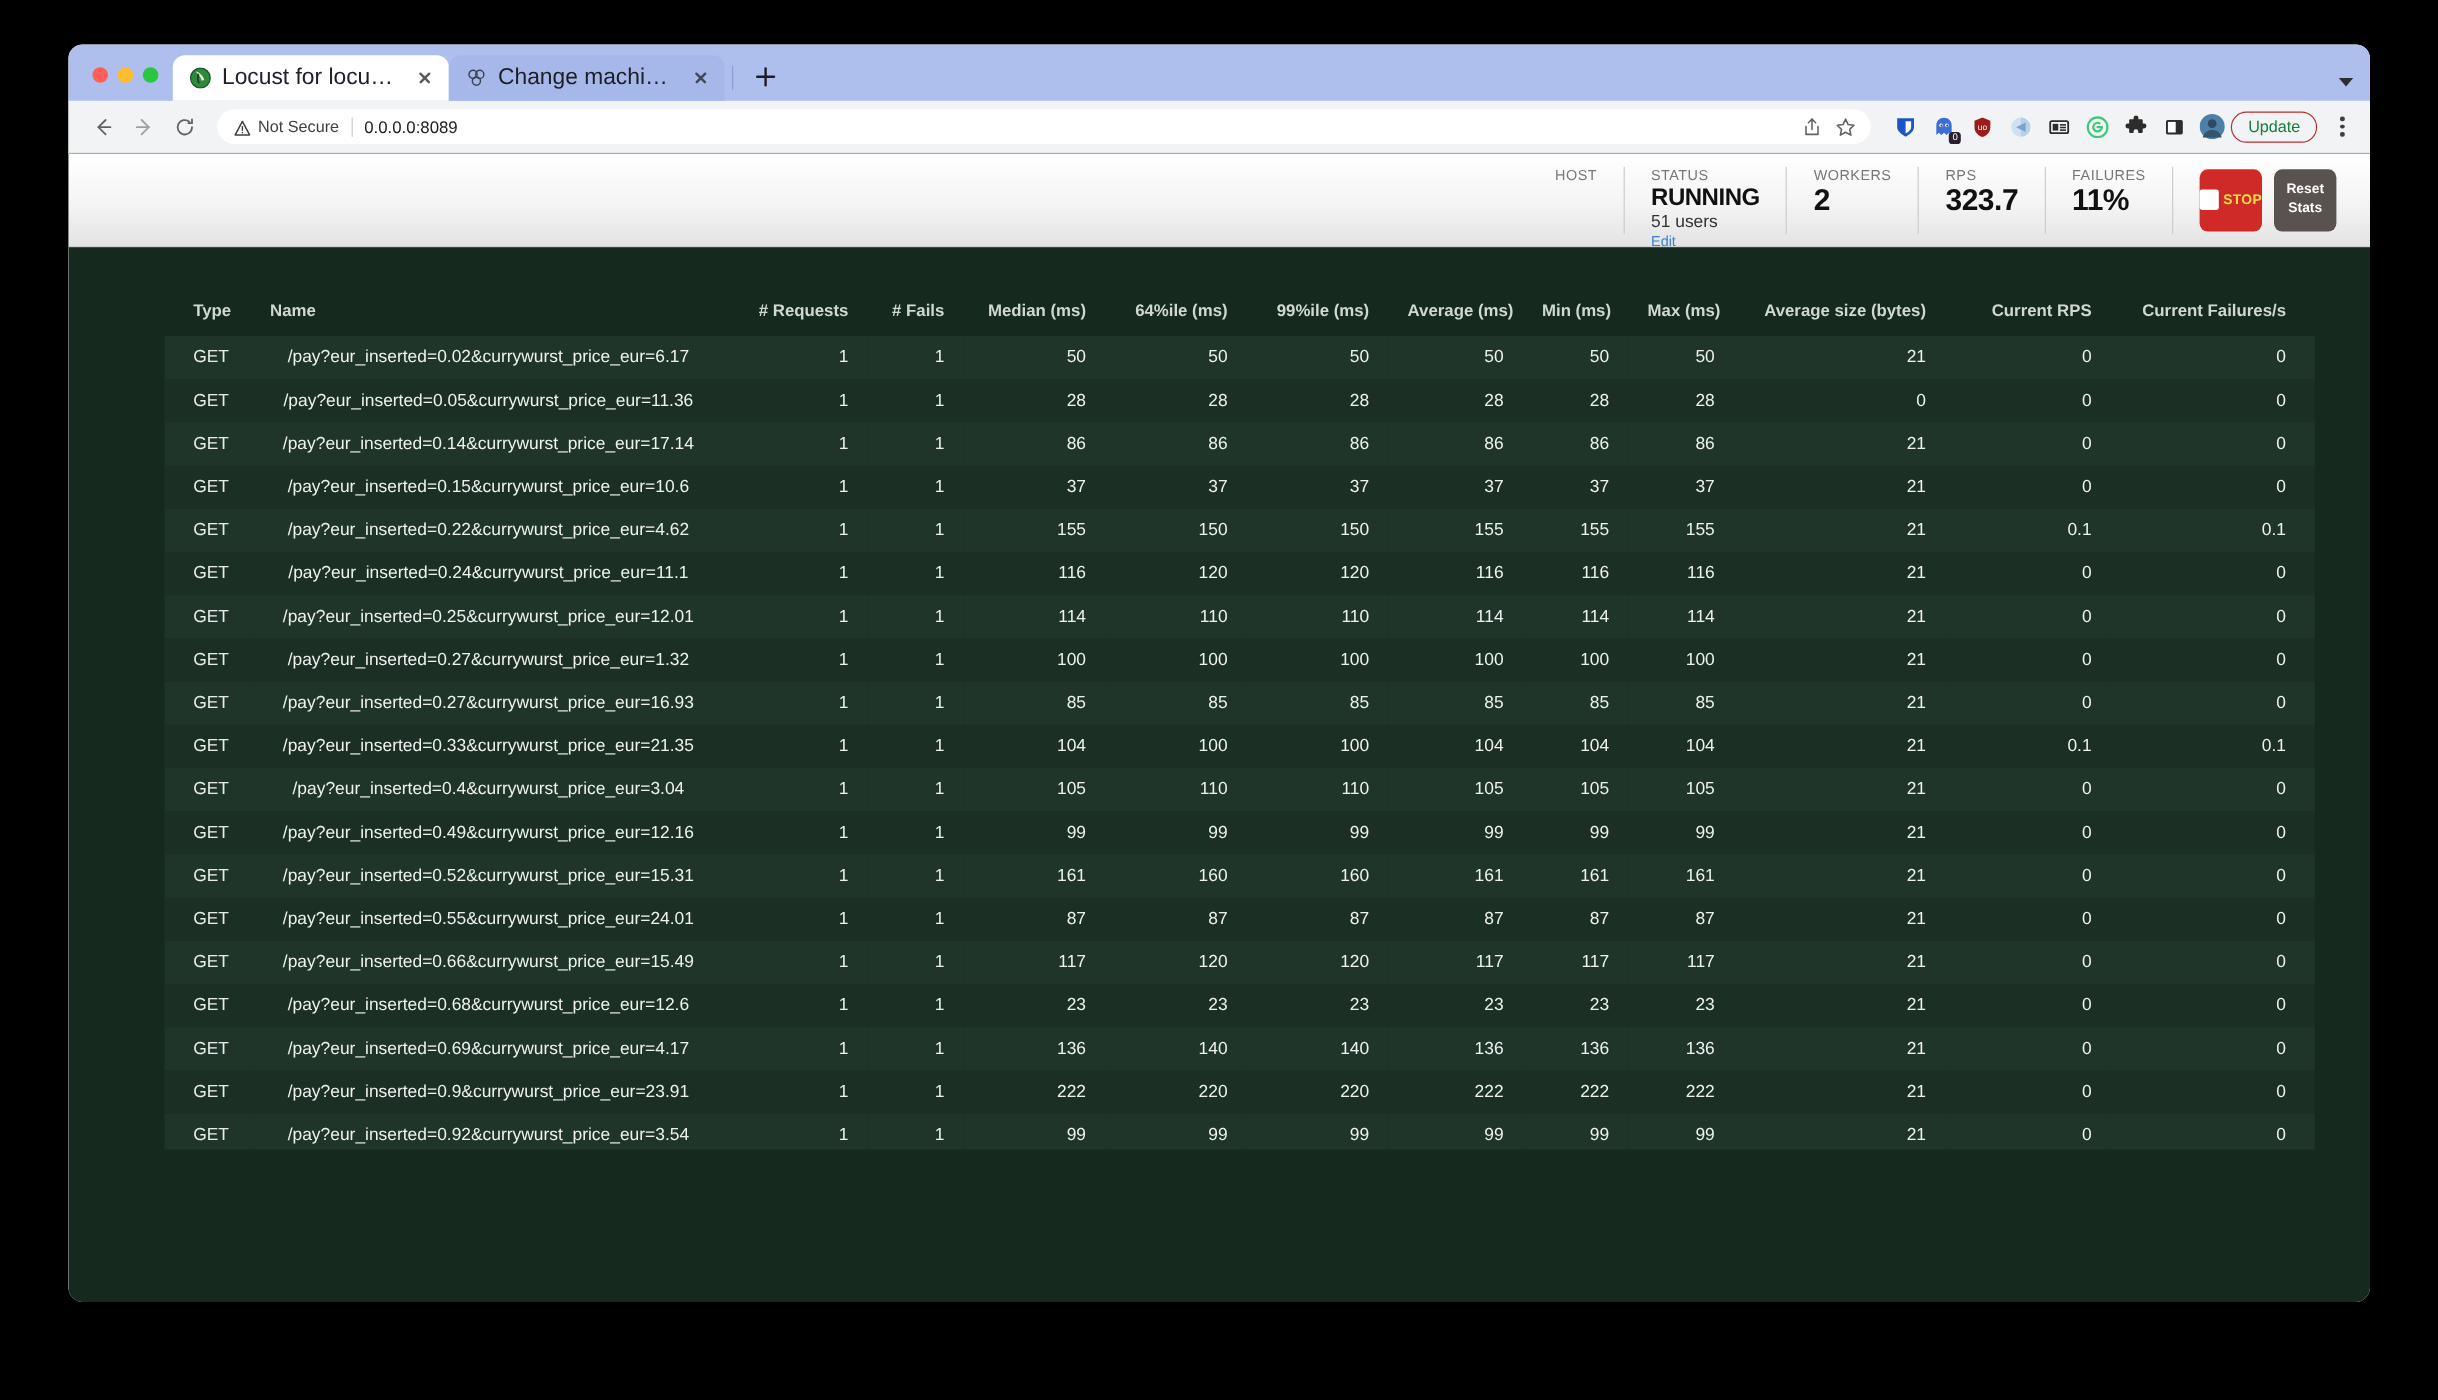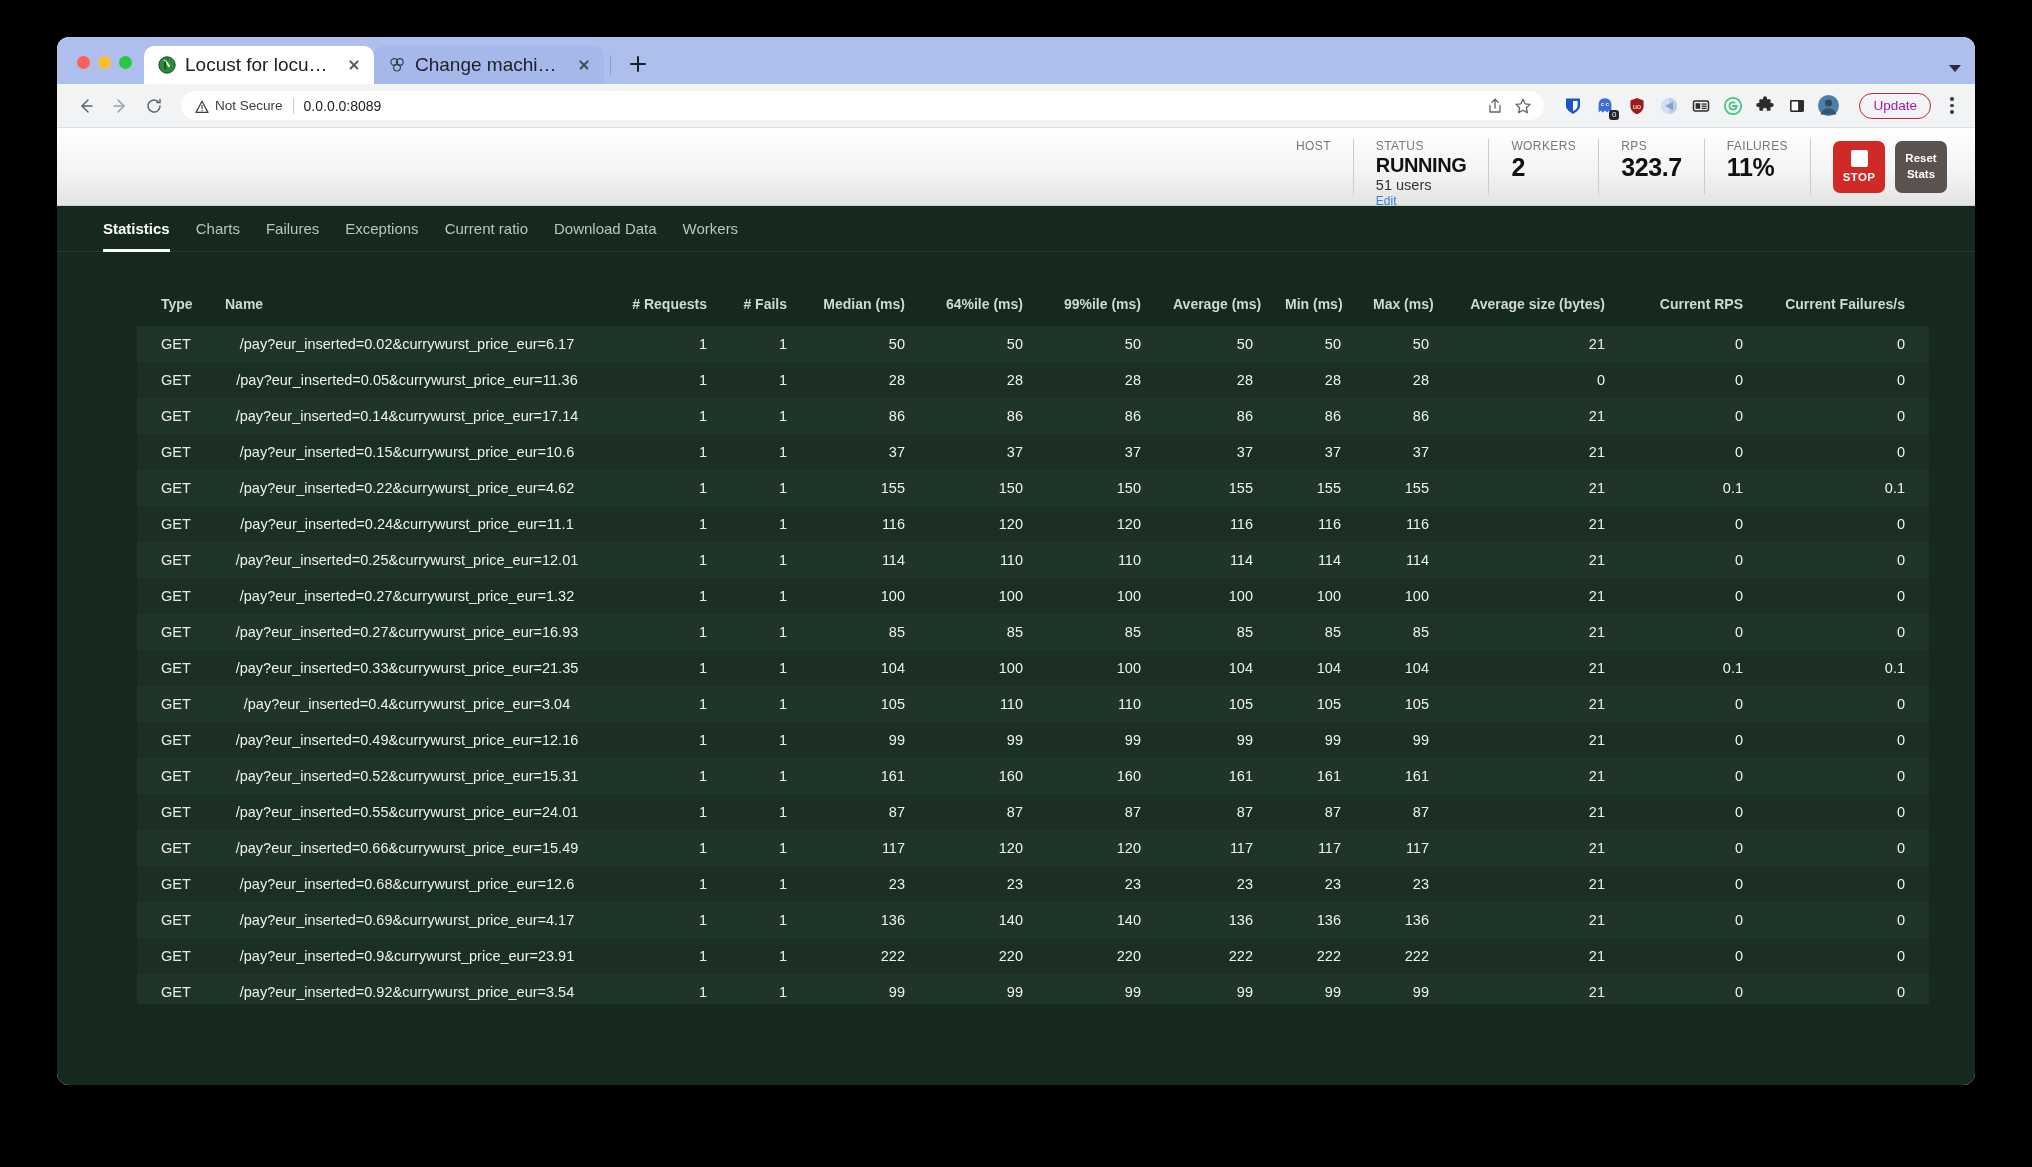--- a/index.html
+++ b/index.html
@@ -121,24 +121,24 @@
   #ext-icons { display: flex; align-items: center; gap: 11px; margin-left: 6px; }
   .ext { width: 21px; height: 21px; flex: 0 0 21px; border-radius: 4px;
          display:flex; align-items:center; justify-content:center;
          font-size: 11px; color:#fff; position: relative; }
   .ext-badge {
     position: absolute; right: -4px; bottom: -4px;
     background: #2b2030; color: #fff; font-size: 8px;
     border-radius: 3px; padding: 1px 3px; line-height: 1;
   }
   #update-btn {
-    border: 1px solid #b8312f; color: #a21caf;
+    border: 1px solid #b8312f; color: #15803d;
     border-radius: 15px; height: 26px;
     padding: 0 13px; font-size: 13.5px;
-    display: flex; align-items: center; margin-left: 16px;
+    display: flex; align-items: center; margin-left: 1px;
   }
   #kebab-menu { width: 22px; display: flex; flex-direction: column;
                 align-items: center; gap: 3px; margin-left: 6px; flex: 0 0 22px; }
   #kebab-menu i { width: 3.4px; height: 3.4px; background: #3c4043; border-radius: 50%; display: block; }
 
   
   #page {
     height: calc(1048px - 47px - 44px);
     background: #16291f;
     position: relative;
@@ -170,23 +170,23 @@
   }
   .stat:last-of-type { border-right: 1px solid #cccccc; }
   .stat-label { font-size: 12px; color: #777; letter-spacing: .4px; margin-bottom: 1px; }
   .stat-value { font-size: 25px; font-weight: bold; color: #111; line-height: 1.1; letter-spacing: -.4px; }
   .stat-value.small { font-size: 20px; }
   .stat-sub { font-size: 14.5px; color: #333; line-height: 1.25; }
   .stat-edit { font-size: 12px; color: #3b7fd4; line-height: 1.25; }
   #btn-group { display: flex; align-items: center; gap: 10px; padding-left: 22px; }
   #stop-button {
     width: 52px; height: 52px; border-radius: 7px;
-    background: #cf2a27; color: #ffffff;
-    display: flex; flex-direction: column;
-    align-items: center; justify-content: center; gap: 4px;
+    background: #cf2a27; color: #fde047;
+    display: flex; flex-direction: row;
+    align-items: center; justify-content: flex-end; gap: 4px;
     border: none;
   }
   #stop-square { width: 17px; height: 17px; background: #fff; border-radius: 2px; }
   #stop-label { font-size: 11.5px; font-weight: bold; letter-spacing: .3px; }
   #reset-button {
     width: 52px; height: 52px; border-radius: 7px;
     background: #5a524e; color: #fff;
     display: flex; flex-direction: column;
     align-items: center; justify-content: center;
     font-size: 11.5px; font-weight: bold; line-height: 1.35;
@@ -470,29 +470,20 @@
             <span id="stop-label">STOP</span>
           </button>
           <button id="reset-button">
             <span>Reset</span>
             <span>Stats</span>
           </button>
         </div>
       </div>
     </div>
 
-    <div id="nav-tabs">
-      <div class="nav-tab active">Statistics</div>
-      <div class="nav-tab">Charts</div>
-      <div class="nav-tab">Failures</div>
-      <div class="nav-tab">Exceptions</div>
-      <div class="nav-tab">Current ratio</div>
-      <div class="nav-tab">Download Data</div>
-      <div class="nav-tab">Workers</div>
-    </div>
 
     <div id="table-wrap">
       <table>
         <thead>
           <tr>
             <th class="col-type">Type</th>
             <th class="col-name">Name</th>
             <th class="col-req"># Requests</th>
             <th class="col-fails"># Fails</th>
             <th class="col-median">Median (ms)</th>

